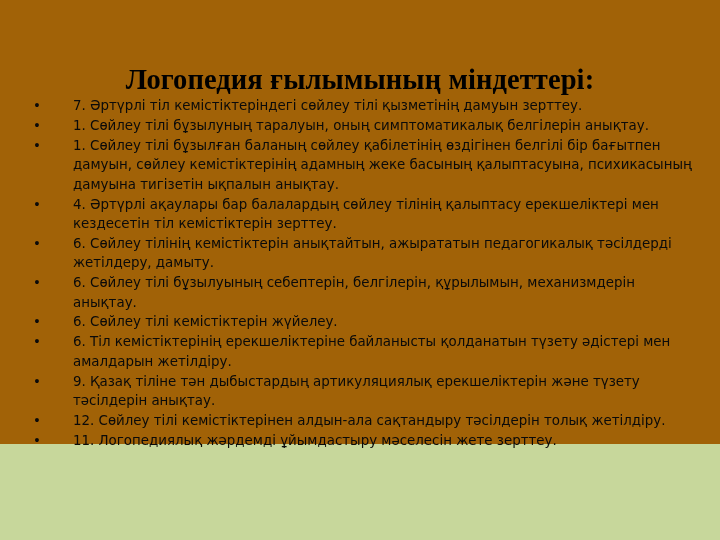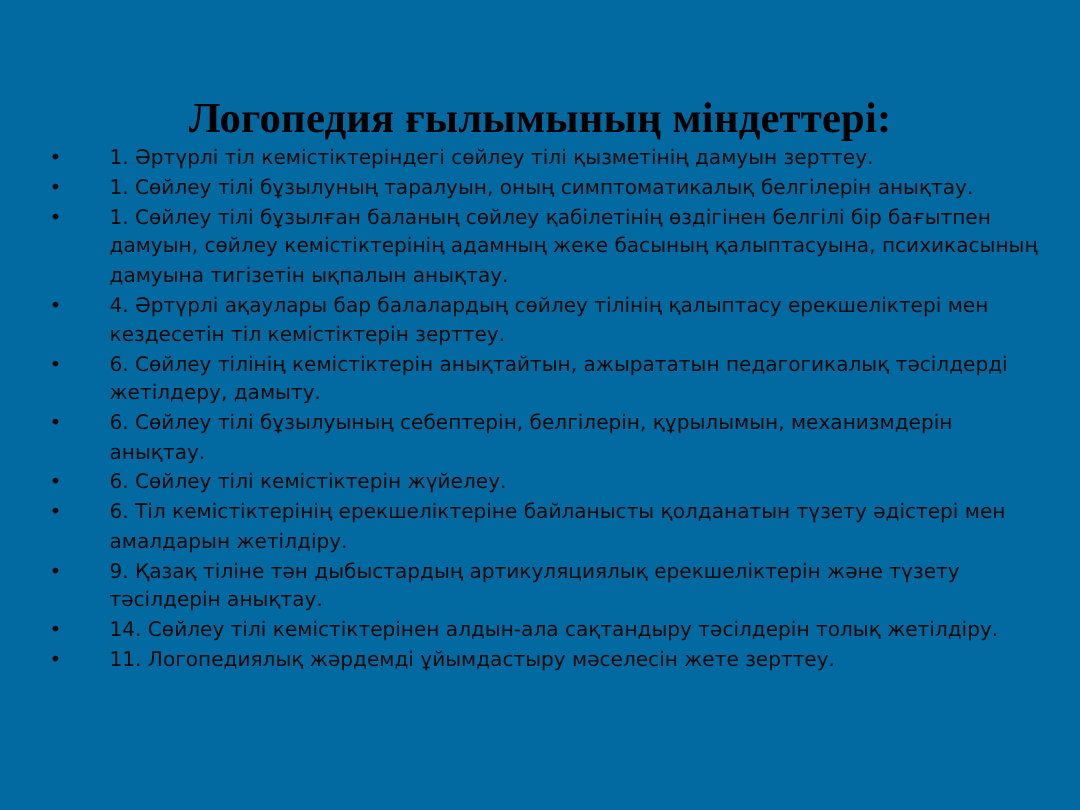--- a/index.html
+++ b/index.html
@@ -12,22 +12,22 @@
     height: 540px;
     overflow: hidden;
     background: #c7d79b;
     font-family: "Liberation Sans", sans-serif;
     -webkit-font-smoothing: antialiased;
   }
 
   #slide {
     position: relative;
     width: 720px;
-    height: 540px;
-    background: #0369a1;
+    height: 444px;
+    background: #a16207;
     box-sizing: border-box;
   }
 
   #slide-title {
     position: absolute;
     left: 0;
     top: 44px;
     width: 720px;
     text-align: center;
     font-family: "Liberation Serif", "DejaVu Serif", serif;
@@ -78,21 +78,21 @@
 </head>
 <body>
 
 <div id="slide">
 
   <h1 id="slide-title">Логопедия ғылымының міндеттері:</h1>
 
   <ul id="bullet-list">
       <li class="bullet-item">
         <span class="bullet-marker">•</span>
-        <span class="bullet-text">1. Әртүрлі тіл кемістіктеріндегі сөйлеу тілі қызметінің дамуын зерттеу.</span>
+        <span class="bullet-text">7. Әртүрлі тіл кемістіктеріндегі сөйлеу тілі қызметінің дамуын зерттеу.</span>
       </li>
       <li class="bullet-item">
         <span class="bullet-marker">•</span>
         <span class="bullet-text">1.  Сөйлеу тілі бұзылуның таралуын, оның симптоматикалық белгілерін анықтау.</span>
       </li>
       <li class="bullet-item">
         <span class="bullet-marker">•</span>
         <span class="bullet-text">1.  Сөйлеу тілі бұзылған баланың сөйлеу қабілетінің өздігінен белгілі бір бағытпен дамуын, сөйлеу кемістіктерінің адамның жеке басының қалыптасуына, психикасының дамуына тигізетін ықпалын анықтау.</span>
       </li>
       <li class="bullet-item">
@@ -114,21 +114,21 @@
       <li class="bullet-item">
         <span class="bullet-marker">•</span>
         <span class="bullet-text">6.  Тіл кемістіктерінің ерекшеліктеріне байланысты қолданатын түзету әдістері мен амалдарын жетілдіру.</span>
       </li>
       <li class="bullet-item">
         <span class="bullet-marker">•</span>
         <span class="bullet-text">9.   Қазақ тіліне тән дыбыстардың артикуляциялық ерекшеліктерін және түзету тәсілдерін анықтау.</span>
       </li>
       <li class="bullet-item">
         <span class="bullet-marker">•</span>
-        <span class="bullet-text">14. Сөйлеу тілі кемістіктерінен алдын-ала сақтандыру тәсілдерін толық жетілдіру.</span>
+        <span class="bullet-text">12. Сөйлеу тілі кемістіктерінен алдын-ала сақтандыру тәсілдерін толық жетілдіру.</span>
       </li>
       <li class="bullet-item">
         <span class="bullet-marker">•</span>
         <span class="bullet-text">11.  Логопедиялық жәрдемді ұйымдастыру мәселесін жете зерттеу.</span>
       </li>
     </ul>
 
 </div>
 
 </body></html>

